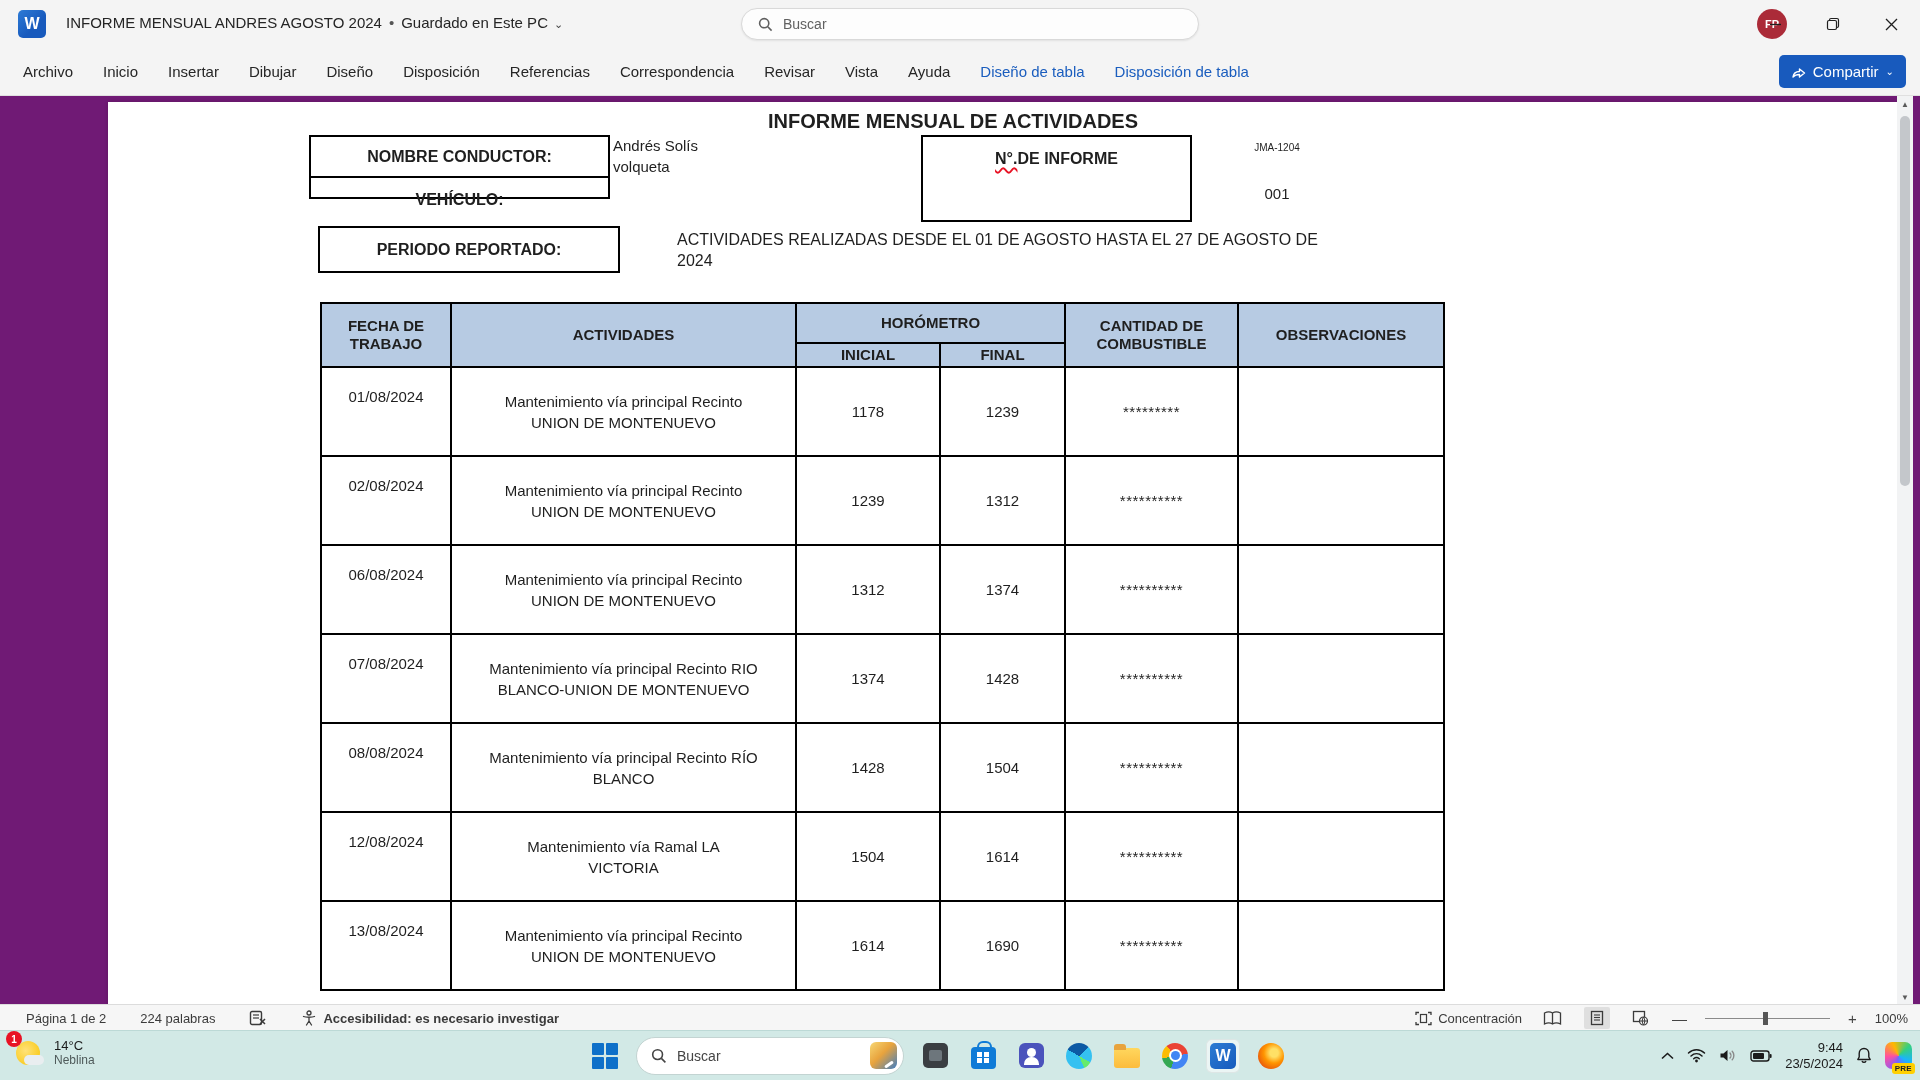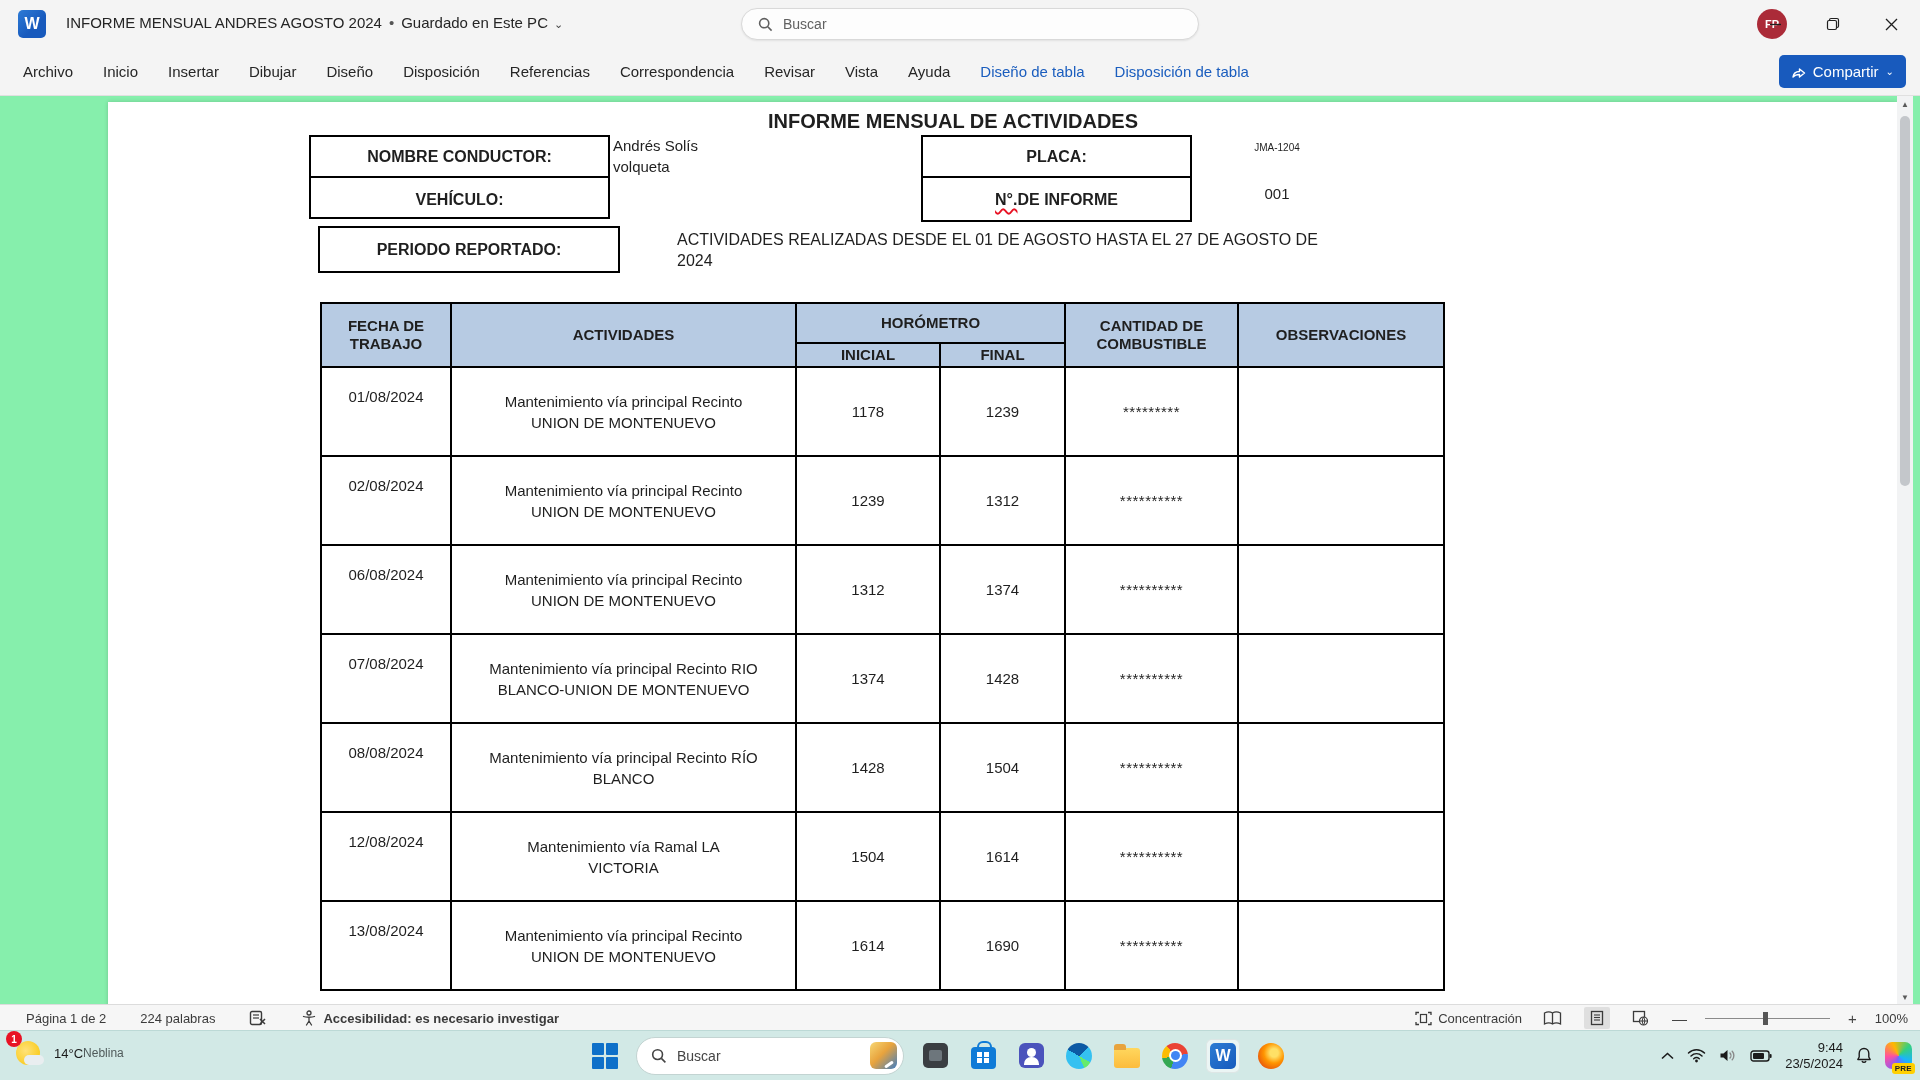--- a/index.html
+++ b/index.html
@@ -26,27 +26,27 @@
   .winbtn{width:58px;height:48px;display:flex;align-items:center;justify-content:center;color:#1f1f1f;}
   
   .ribbon{position:absolute;top:48px;left:0;right:0;height:47px;background:#f4f4f4;border-bottom:1px solid #e0e0e0;}
   .tabs{position:absolute;left:8px;top:0;height:47px;display:flex;align-items:center;}
   .tab{padding:0 15px;font-size:15px;color:#262626;white-space:nowrap;}
   .tab.ctx{color:#1a5dbe;}
   .sharebtn{position:absolute;right:14px;top:7px;height:33px;background:#185abd;color:#fff;border-radius:5px;
     display:flex;align-items:center;padding:0 12px;font-size:15px;gap:7px;}
   .sharebtn .chev{font-size:10px;}
   
-  .docarea{position:absolute;top:96px;bottom:75px;left:0;right:0;background:#86efac;overflow:hidden;}
+  .docarea{position:absolute;top:96px;bottom:75px;left:0;right:0;background:#701a75;overflow:hidden;}
   .page{position:absolute;left:108px;top:6px;width:1789px;height:920px;background:#fff;
     box-shadow:0 0 4px rgba(0,0,0,.18);}
   .dtitle{position:absolute;left:545px;top:8px;width:600px;text-align:center;font-size:20px;font-weight:bold;}
   .box{position:absolute;border:2px solid #000;box-sizing:border-box;background:#fff;}
   .brow{display:flex;align-items:center;justify-content:center;font-weight:bold;font-size:16px;box-sizing:border-box;}
-  .infotable-left{left:201px;top:33px;width:301px;height:84px;}
+  .infotable-left{left:201px;top:33px;width:301px;height:64px;}
   .infotable-left .brow{height:41px;border-bottom:2px solid #000;}
   .infotable-left .brow:last-child{height:43px;border-bottom:none;}
   .infotable-right{left:813px;top:33px;width:271px;height:87px;}
   .infotable-right .brow{height:41px;border-bottom:2px solid #000;}
   .infotable-right .brow:last-child{height:44px;border-bottom:none;}
   .squig{text-decoration:underline wavy #e81123;text-decoration-thickness:1.5px;text-underline-offset:3px;}
   .val-conductor{position:absolute;left:505px;top:33px;font-size:15px;line-height:21px;white-space:pre-line;}
   .val-placa{position:absolute;left:1109px;top:40px;width:120px;text-align:center;font-size:10px;}
   .val-informe{position:absolute;left:1109px;top:83px;width:120px;text-align:center;font-size:15px;}
   .periodobox{left:210px;top:124px;width:302px;height:47px;}
@@ -83,21 +83,21 @@
   .zsign{font-size:15px;color:#444;}
   
   .taskbar{position:absolute;left:0;right:0;bottom:0;height:49px;background:#d2e9e6;border-top:1px solid #bcd9d6;}
   .weather{position:absolute;left:10px;top:4px;display:flex;align-items:center;gap:8px;}
   .wicon{position:relative;width:36px;height:36px;}
   .sun{position:absolute;left:6px;top:6px;width:24px;height:24px;border-radius:50%;
     background:radial-gradient(circle at 40% 40%,#ffe27a,#f8c402);}
   .cloudlet{position:absolute;left:14px;top:20px;width:20px;height:10px;border-radius:8px;background:#e9eef0;}
   .wbadge{position:absolute;left:-4px;top:-4px;width:16px;height:16px;border-radius:50%;background:#e81224;color:#fff;
     font-size:10px;font-weight:bold;display:flex;align-items:center;justify-content:center;z-index:2;}
-  .wtxt{display:flex;flex-direction:row;line-height:15px;justify-content:flex-end;}
+  .wtxt{display:flex;flex-direction:column;line-height:15px;justify-content:flex-end;}
   .wtemp{font-size:13px;color:#1b1b1b;}
   .wdesc{font-size:12px;color:#4f5a5a;}
   .tb-center{position:absolute;left:588px;top:0;height:49px;display:flex;align-items:center;gap:14px;}
   .startbtn{width:26px;height:26px;display:grid;grid-template-columns:12px 12px;grid-template-rows:12px 12px;gap:2px;}
   .startbtn span{background:#0e70c9;border-radius:1px;}
   .tk-search{width:268px;height:38px;background:#fff;border:1px solid #c3d4d2;border-radius:19px;display:flex;
     align-items:center;padding:0 6px 0 14px;box-sizing:border-box;gap:10px;}
   .tk-search .stext{color:#454545;font-size:14px;flex:1;}
   .dailyimg{width:27px;height:27px;border-radius:6px;background:linear-gradient(135deg,#f7d774 0%,#e8a33d 45%,#3d7dc4 100%);position:relative;}
   .dailyimg::after{content:"";position:absolute;right:3px;bottom:3px;width:10px;height:3px;background:#fff;transform:rotate(-35deg);border-radius:2px;}
@@ -199,21 +199,20 @@
     <div class="dtitle">INFORME MENSUAL DE ACTIVIDADES</div>
 
     <div class="box infotable-left">
       <div class="brow">NOMBRE CONDUCTOR:</div>
       <div class="brow">VEHÍCULO:</div>
     </div>
     <div class="val-conductor">Andrés Solís
 volqueta</div>
 
     <div class="box infotable-right">
-      <div class="brow">PLACA:</div>
       <div class="brow">
           <span class="squig">N°.</span>
           <span> DE INFORME</span>
         </div>
     </div>
     <div class="val-placa">JMA-1204</div>
     <div class="val-informe">001</div>
 
     <div class="box periodobox">
       <div class="brow">PERIODO REPORTADO:</div>

